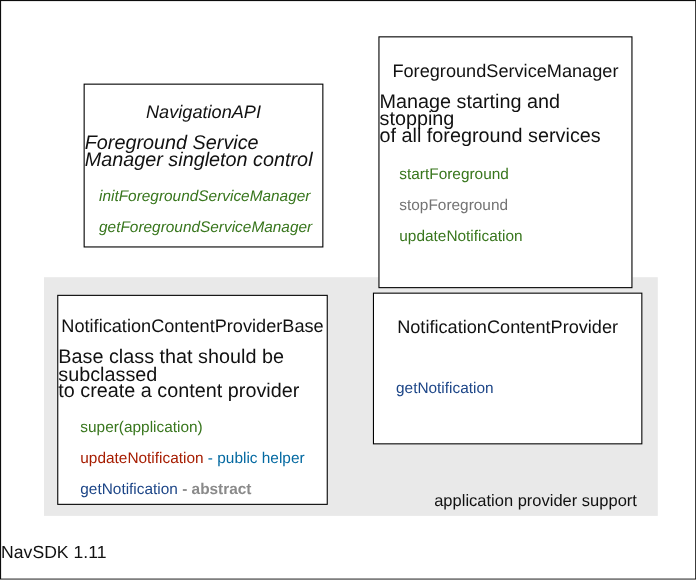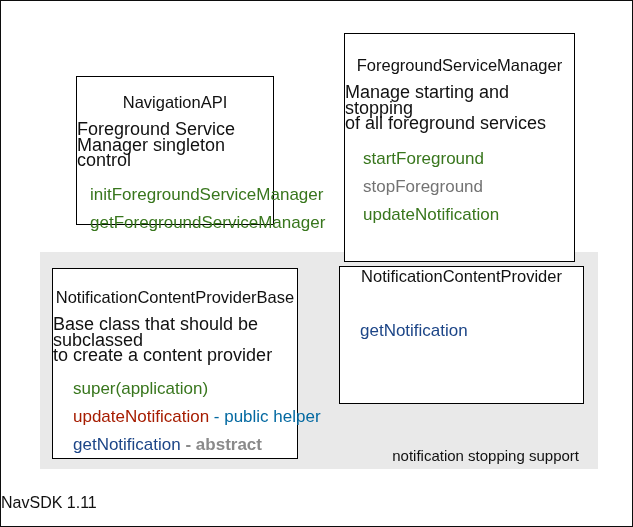--- a/index.html
+++ b/index.html
@@ -32,44 +32,44 @@
     font-size: 15px;
     color: #111111;
     white-space: nowrap;
   }
   .class-box {
     position: absolute;
     background: #ffffff;
     border: 1.5px solid #000000;
     box-sizing: border-box;
   }
-  .box-nav        { left: 75px;  top: 75px;  width: 198px; height: 149px; }
+  .box-nav        { left: 75px;  top: 75px;  width: 218px; height: 149px; font-style: italic; }
   .box-fsm        { left: 343px; top: 32px;  width: 231px; height: 229px; }
   .box-ncpb       { left: 51px;  top: 267px; width: 246px; height: 191px; }
   .box-ncp        { left: 338px; top: 265px; width: 245px; height: 138px; }
   .class-title {
     text-align: center;
     font-size: 16.5px;
     color: #111111;
     white-space: nowrap;
   }
   .box-nav  .class-title { margin-top: 16px; }
   .box-fsm  .class-title { margin-top: 22px; }
   .box-ncpb .class-title { margin-top: 19px; }
-  .box-ncp  .class-title { }
+  .box-ncp  .class-title { margin-top: 22px; }
   .class-desc {
     text-align: left;
     font-size: 18px;
     line-height: 15.5px;
     color: #111111;
     margin-top: 10px;
   }
   .methods {
     text-align: left;
-    font-size: 17px;
+    font-size: 14px;
     line-height: 17px;
   }
   .box-nav  .methods { margin: 17px 0 0 13px; }
   .box-fsm  .methods { margin: 18px 0 0 18px; }
   .box-ncpb .methods { margin: 16px 0 0 20px; }
   .box-ncp  .methods { margin: 36px 0 0 20px; }
   .method-row { margin-bottom: 11px; white-space: nowrap; }
   .caption {
     position: absolute;
     left: 0;
@@ -79,21 +79,21 @@
     font-size: 16px;
     color: #111111;
   }
 </style>
 </head>
 <body>
 
 <div class="canvas">
 
   <div class="group-region">
-    <div class="group-label">notification stopping support</div>
+    <div class="group-label">application provider support</div>
   </div>
 
   <div class="class-box box-nav">
     <div class="class-title">NavigationAPI</div>
     <div class="class-desc">
       <div>Foreground Service</div>
       <div>Manager singleton control</div>
     </div>
     <div class="methods">
       <div class="method-row">

